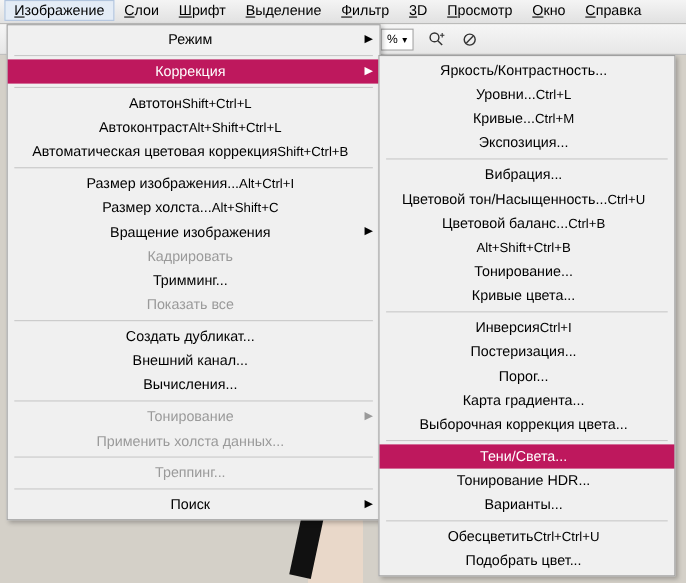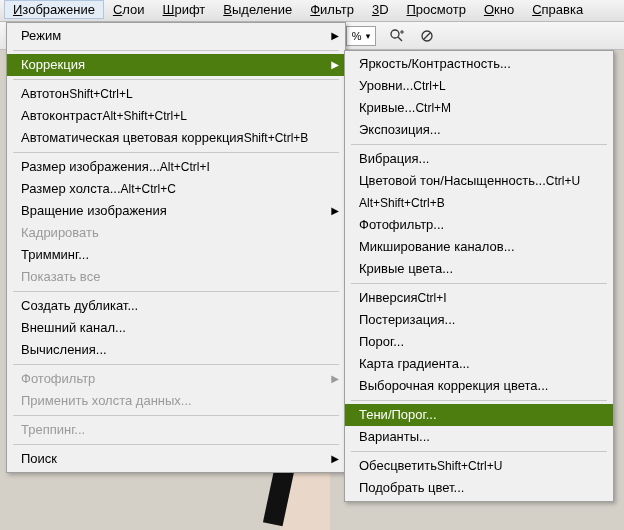--- a/index.html
+++ b/index.html
@@ -74,29 +74,29 @@
     left: 344px;
     top: 50px;
     width: 270px;
     background: #f0f0f0;
     border: 1px solid #a0a0a0;
     box-shadow: 2px 2px 4px rgba(0,0,0,0.25);
     padding: 2px 0;
   }
   .menu-row {
     display: flex;
-    justify-content: flex-start;
+    justify-content: center;
     align-items: center;
     padding: 3px 20px 3px 14px;
     cursor: default;
     position: relative;
     line-height: 16px;
   }
   .menu-row.highlight {
-    background: #4d7c0f;
+    background: #be185d;
     color: #fff;
   }
   .menu-row.disabled { color: #9a9a9a; }
   .menu-label {}
   .menu-shortcut { font-size: 12px; color: inherit; }
   .menu-arrow {
     position: absolute;
     right: 6px;
     top: 50%;
     transform: translateY(-50%);
@@ -187,21 +187,21 @@
       <span class="menu-label">Автоматическая цветовая коррекция</span>
       <span class="menu-shortcut">Shift+Ctrl+B</span>
     </div>
     <div class="sep"></div>
     <div class="menu-row">
       <span class="menu-label">Размер изображения...</span>
       <span class="menu-shortcut">Alt+Ctrl+I</span>
     </div>
     <div class="menu-row">
       <span class="menu-label">Размер холста...</span>
-      <span class="menu-shortcut">Alt+Ctrl+C</span>
+      <span class="menu-shortcut">Alt+Shift+C</span>
     </div>
     <div class="menu-row">
       <span class="menu-label">Вращение изображения</span>
       <span class="menu-arrow">▶</span>
     </div>
     <div class="menu-row disabled">
       <span class="menu-label">Кадрировать</span>
     </div>
     <div class="menu-row">
       <span class="menu-label">Тримминг...</span>
@@ -214,21 +214,21 @@
       <span class="menu-label">Создать дубликат...</span>
     </div>
     <div class="menu-row">
       <span class="menu-label">Внешний канал...</span>
     </div>
     <div class="menu-row">
       <span class="menu-label">Вычисления...</span>
     </div>
     <div class="sep"></div>
     <div class="menu-row disabled">
-      <span class="menu-label">Фотофильтр</span>
+      <span class="menu-label">Тонирование</span>
       <span class="menu-arrow">▶</span>
     </div>
     <div class="menu-row disabled">
       <span class="menu-label">Применить холста данных...</span>
     </div>
     <div class="sep"></div>
     <div class="menu-row disabled">
       <span class="menu-label">Треппинг...</span>
     </div>
     <div class="sep"></div>
@@ -255,27 +255,28 @@
     </div>
     <div class="sep"></div>
     <div class="menu-row">
       <span class="menu-label">Вибрация...</span>
     </div>
     <div class="menu-row">
       <span class="menu-label">Цветовой тон/Насыщенность...</span>
       <span class="menu-shortcut">Ctrl+U</span>
     </div>
     <div class="menu-row">
+      <span class="menu-label">Цветовой баланс...</span>
+      <span class="menu-shortcut">Ctrl+B</span>
+    </div>
+    <div class="menu-row">
       <span class="menu-shortcut">Alt+Shift+Ctrl+B</span>
     </div>
     <div class="menu-row">
-      <span class="menu-label">Фотофильтр...</span>
-    </div>
-    <div class="menu-row">
-      <span class="menu-label">Микширование каналов...</span>
+      <span class="menu-label">Тонирование...</span>
     </div>
     <div class="menu-row">
       <span class="menu-label">Кривые цвета...</span>
     </div>
     <div class="sep"></div>
     <div class="menu-row">
       <span class="menu-label">Инверсия</span>
       <span class="menu-shortcut">Ctrl+I</span>
     </div>
     <div class="menu-row">
@@ -285,26 +286,29 @@
       <span class="menu-label">Порог...</span>
     </div>
     <div class="menu-row">
       <span class="menu-label">Карта градиента...</span>
     </div>
     <div class="menu-row">
       <span class="menu-label">Выборочная коррекция цвета...</span>
     </div>
     <div class="sep"></div>
     <div class="menu-row highlight">
-      <span class="menu-label">Тени/Порог...</span>
+      <span class="menu-label">Тени/Света...</span>
+    </div>
+    <div class="menu-row">
+      <span class="menu-label">Тонирование HDR...</span>
     </div>
     <div class="menu-row">
       <span class="menu-label">Варианты...</span>
     </div>
     <div class="sep"></div>
     <div class="menu-row">
       <span class="menu-label">Обесцветить</span>
-      <span class="menu-shortcut">Shift+Ctrl+U</span>
+      <span class="menu-shortcut">Ctrl+Ctrl+U</span>
     </div>
     <div class="menu-row">
       <span class="menu-label">Подобрать цвет...</span>
     </div>
   </div>
 
 </body></html>

